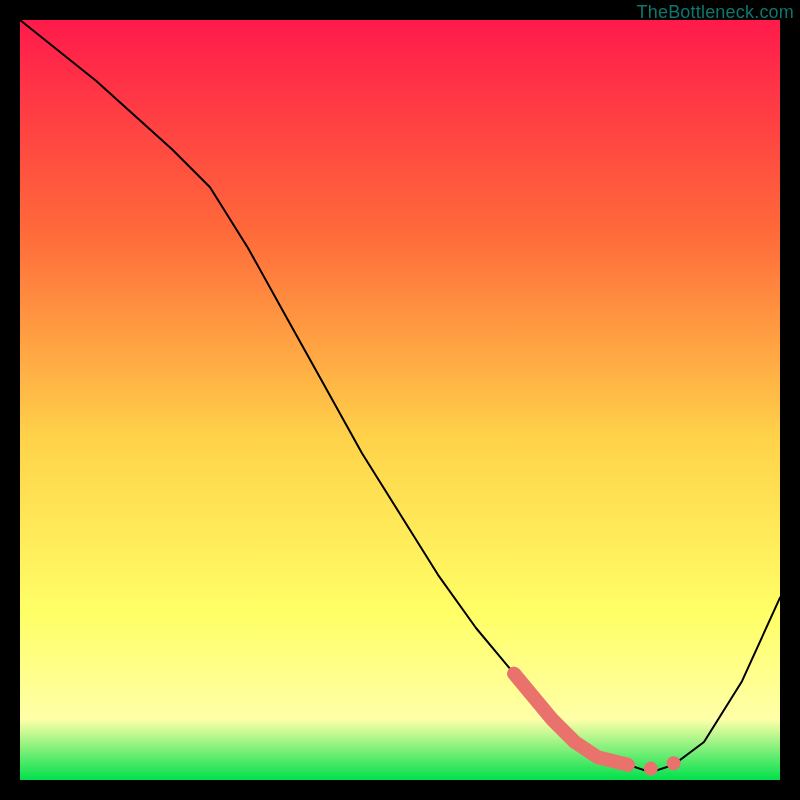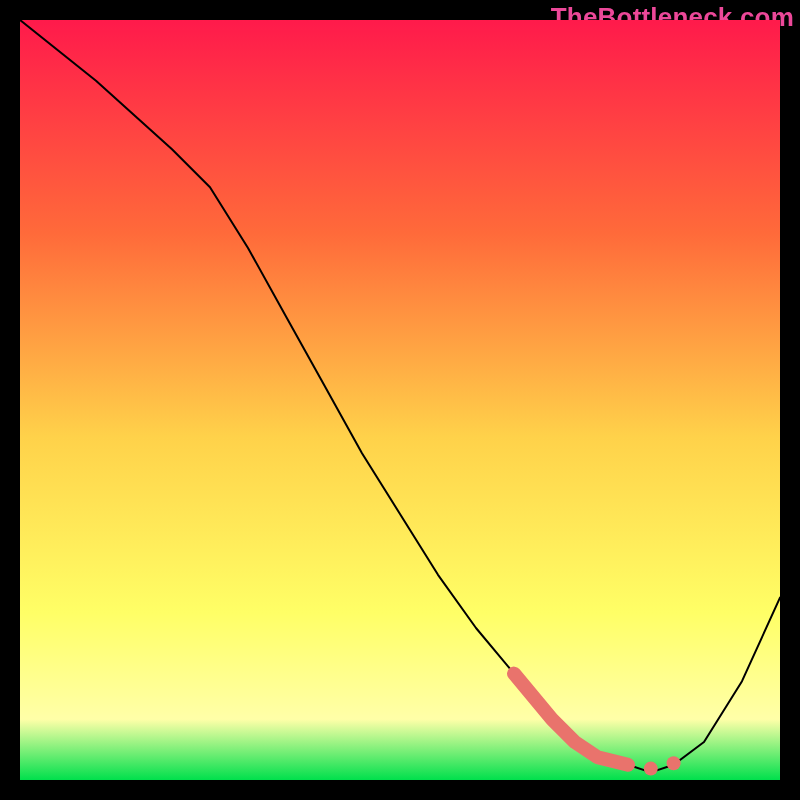--- a/index.html
+++ b/index.html
@@ -23,23 +23,23 @@
     position: absolute;
     left: 0;
     top: 0;
     width: 760px;
     height: 760px;
   }
   .watermark {
     position: absolute;
     top: 2px;
     right: 6px;
-    color: #ec4899;
-    font-size: 26px;
-    font-weight: 700;
+    color: #0f766e;
+    font-size: 18px;
+    font-weight: 400;
     letter-spacing: 0.2px;
   }
   svg { display: block; }
 </style>
 </head>
 <body>
 
 <div class="watermark">TheBottleneck.com</div>
 
 <div class="frame">

